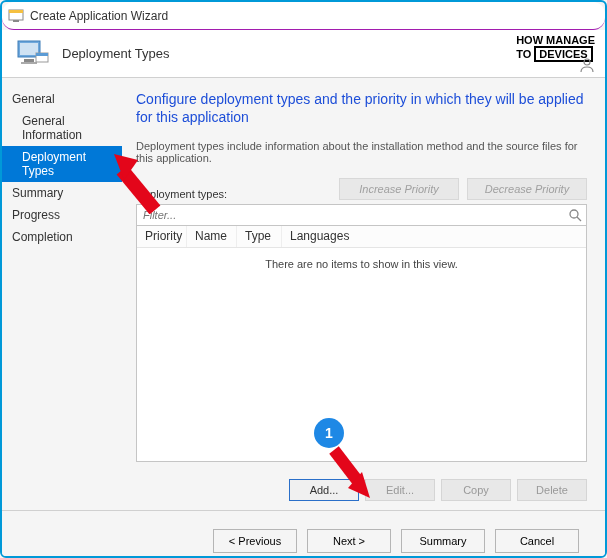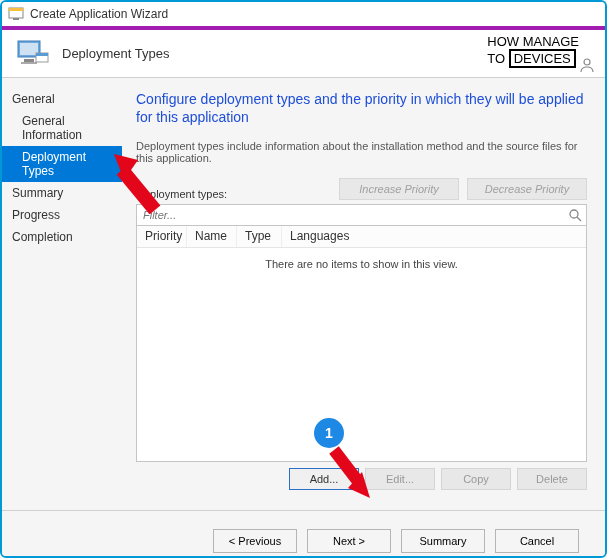--- a/index.html
+++ b/index.html
@@ -1,25 +1,25 @@
 <!DOCTYPE html>
 <html><head>
   <meta charset="utf-8">
   <style>
     * { box-sizing: border-box; margin: 0; padding: 0; }
     body { font-family: "Segoe UI", Tahoma, sans-serif; font-size: 12px; background: #f5f5f5; width: 607px; height: 558px; position: relative; overflow: hidden; border: 2px solid #0099d8; border-radius: 6px; }
     
-    .titlebar { height: 28px; background: #fff; display: flex; align-items: center; padding: 0 6px; border-bottom: 4px solid #a21caf; }
+    .titlebar { height: 28px; background: #fff; display: flex; align-items: center; padding: 0 6px; border-bottom: 1px solid #a21caf; border-radius: 12px; }
     .title-icon { width: 16px; height: 16px; margin-right: 6px; }
     .title-text { font-size: 12px; color: #333; }
     
     .banner { height: 48px; background: #fff; display: flex; align-items: center; padding: 0 14px; border-bottom: 1px solid #d0d0d0; position: relative; }
     .banner-icon { width: 34px; height: 34px; margin-right: 12px; }
     .banner-title { font-size: 13px; color: #333; }
-    .brand { position: absolute; right: 26px; top: 4px; font-size: 13px; font-weight: normal; }
+    .brand { position: absolute; right: 10px; top: 4px; font-size: 11px; font-weight: bold; }
     .brand .devices { border: 2px solid #000; padding: 0 3px; display: inline-block; }
     .user-icon { position: absolute; right: 10px; bottom: 4px; }
     
     .body { display: flex; height: calc(100% - 76px - 46px); background: #f5f5f5; }
     
     .nav { width: 120px; padding: 10px 0; background: #f5f5f5; }
     .nav-item { padding: 4px 10px; font-size: 12px; color: #333; cursor: pointer; }
     .nav-sub { padding-left: 20px; }
     .nav-item.selected { background: #0078d7; color: #fff; }
     
@@ -33,21 +33,21 @@
     
     .filter-row { display: flex; align-items: center; border: 1px solid #c5c5c5; background: #fff; height: 22px; gap: 24px; }
     .filter-input { flex: 1; border: none; outline: none; padding: 0 6px; font-size: 11px; color: #888; font-style: italic; }
     .filter-search { width: 22px; height: 20px; display: flex; align-items: center; justify-content: center; cursor: pointer; }
     
     .grid { border: 1px solid #c5c5c5; border-top: none; background: #fff; height: 236px; }
     .grid-header { display: flex; height: 22px; border-bottom: 1px solid #e5e5e5; background: #fcfcfc; }
     .grid-col { padding: 3px 8px; font-size: 12px; color: #333; border-right: 1px solid #eee; }
     .grid-empty { text-align: center; padding: 10px; font-size: 11px; color: #444; }
     
-    .grid-actions { display: flex; justify-content: flex-end; gap: 6px; margin-top: 6px; }
+    .grid-actions { display: flex; justify-content: flex-end; gap: 6px; margin-top: 17px; }
     .grid-actions button { width: 70px; height: 22px; background: #e8e8e8; border: 1px solid #d5d5d5; font-size: 11px; color: #999; cursor: default; }
     .grid-actions button.active { border: 1px solid #2a6fc9; color: #333; cursor: pointer; background: #f0f0f0; }
     
     .footer { height: 60px; background: #f5f5f5; border-top: 1px solid #d0d0d0; display: flex; justify-content: flex-end; align-items: center; gap: 10px; padding: 0 26px; }
     .footer button { width: 84px; height: 24px; background: #f5f5f5; border: 1px solid #b5b5b5; font-size: 11px; cursor: pointer; }
     
     .arrow-red { position: absolute; left: 108px; top: 148px; width: 52px; height: 64px; pointer-events: none; z-index: 10; }
     .badge-1 { position: absolute; width: 30px; height: 30px; background: #1e88e5; border-radius: 50%; color: #fff; display: flex; align-items: center; justify-content: center; font-size: 14px; font-weight: bold; left: 312px; top: 416px; z-index: 10; pointer-events: none; }
     .arrow-red-2 { position: absolute; left: 326px; top: 442px; width: 46px; height: 56px; pointer-events: none; z-index: 10; }
   </style>

